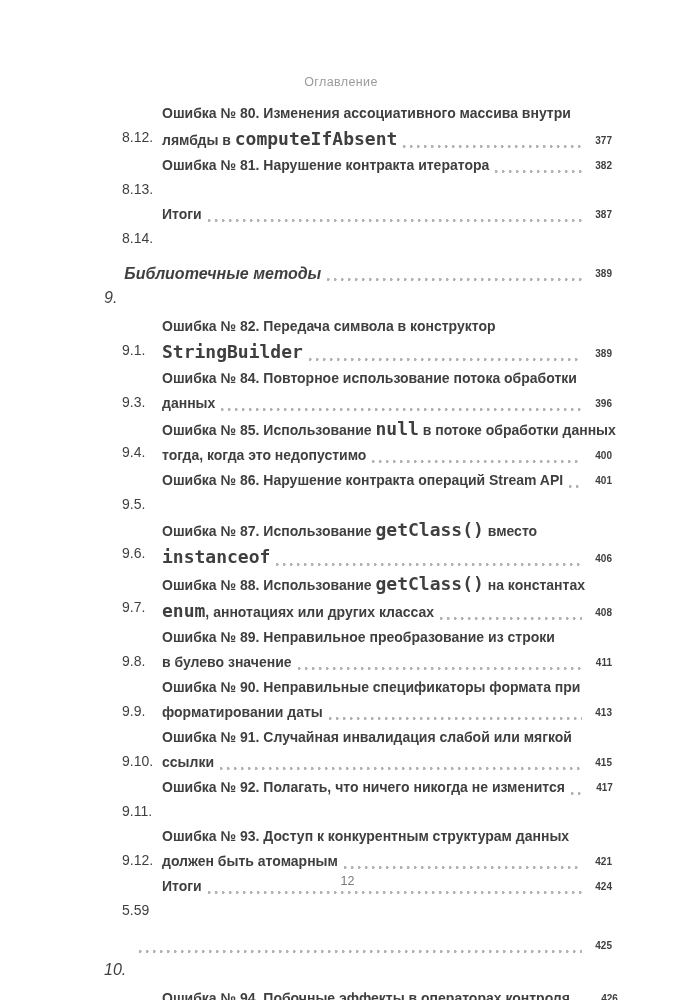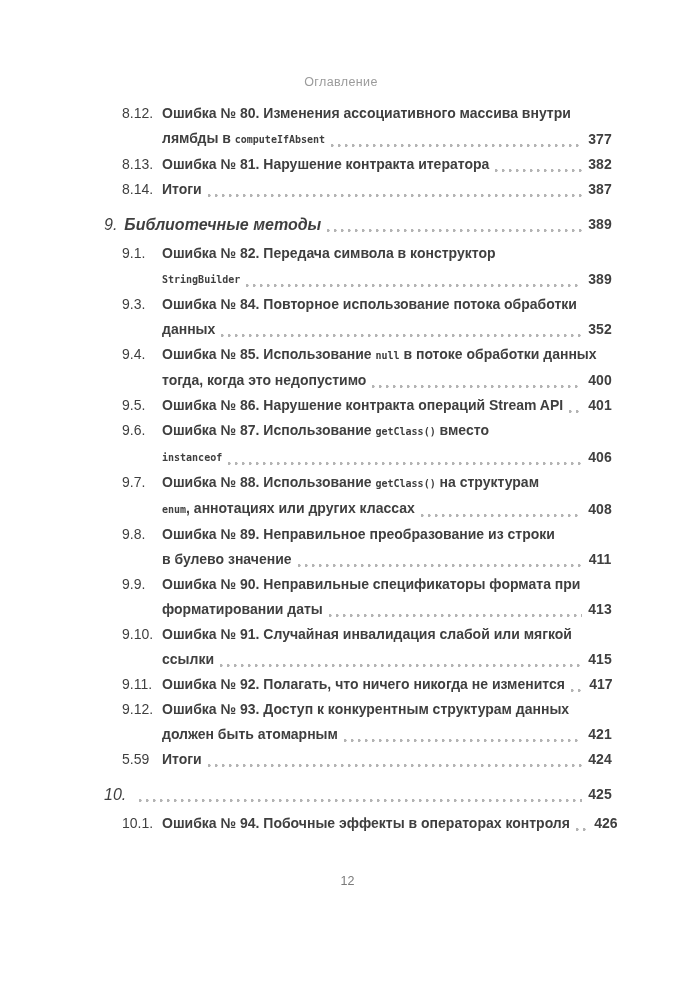--- a/index.html
+++ b/index.html
@@ -18,44 +18,44 @@
     font-size:12.5px; color:#9b9b9b; letter-spacing:0.4px;
   }
   .toc {
     position:absolute; top:101px; left:122px; right:70px;
   }
   .entry {
     display:flex;
     font-size:14px;
     line-height:25px;
   }
-  .entry .num { width:40px; flex:none; }
+  .entry .num { width:40px; flex:none;margin-top:24px; }
   .entry .body { flex:1; min-width:0;font-weight:bold; }
   .line.last { display:flex; align-items:flex-end; }
   .txt { white-space:nowrap; }
   .leader {
     flex:1;
     height:3px;
     min-width:12px;
     margin:0 6px 5px 6px;
     align-self:flex-end;
     background-image:radial-gradient(circle at 1.2px 1.5px, #b3b3b3 1.2px, transparent 1.7px);
     background-size:7px 3px;
     background-repeat:repeat-x;
   }
   .pagenum {
     flex:none;
     min-width:24px;
-    text-align:center;
+    text-align:right;
     font-style:normal;
-    font-size:14px;
+    font-size:10px;
   }
   .code {
     font-family:"DejaVu Sans Mono", monospace;
-    font-size:10px;
+    font-size:18px;
   }
   .chapter {
     font-style:italic;
     font-size:16px;
     margin-left:-18px;
     margin-top:10px;
     margin-bottom:4px;
   }
   .chapter .num { width:auto; margin-right:7px; }
   .page-footer {
@@ -123,21 +123,21 @@
           </div>
         </div>
       </div>
       <div class="entry">
         <span class="num">9.3.</span>
         <div class="body">
           <div class="line"><span class="txt"><span class="t">Ошибка № 84. Повторное использование потока обработки</span></span></div>
           <div class="line last">
             <span class="txt"><span class="t">данных</span></span>
             <span class="leader"></span>
-            <span class="pagenum">352</span>
+            <span class="pagenum">396</span>
           </div>
         </div>
       </div>
       <div class="entry">
         <span class="num">9.4.</span>
         <div class="body">
           <div class="line"><span class="txt"><span class="t">Ошибка № 85. Использование </span><span class="code">null</span><span class="t"> в потоке обработки данных</span></span></div>
           <div class="line last">
             <span class="txt"><span class="t">тогда, когда это недопустимо</span></span>
             <span class="leader"></span>
@@ -162,21 +162,21 @@
           <div class="line last">
             <span class="txt"><span class="code">instanceof</span></span>
             <span class="leader"></span>
             <span class="pagenum">406</span>
           </div>
         </div>
       </div>
       <div class="entry">
         <span class="num">9.7.</span>
         <div class="body">
-          <div class="line"><span class="txt"><span class="t">Ошибка № 88. Использование </span><span class="code">getClass()</span><span class="t"> на структурам</span></span></div>
+          <div class="line"><span class="txt"><span class="t">Ошибка № 88. Использование </span><span class="code">getClass()</span><span class="t"> на константах</span></span></div>
           <div class="line last">
             <span class="txt"><span class="code">enum</span><span class="t">, аннотациях или других классах</span></span>
             <span class="leader"></span>
             <span class="pagenum">408</span>
           </div>
         </div>
       </div>
       <div class="entry">
         <span class="num">9.8.</span>
         <div class="body">

